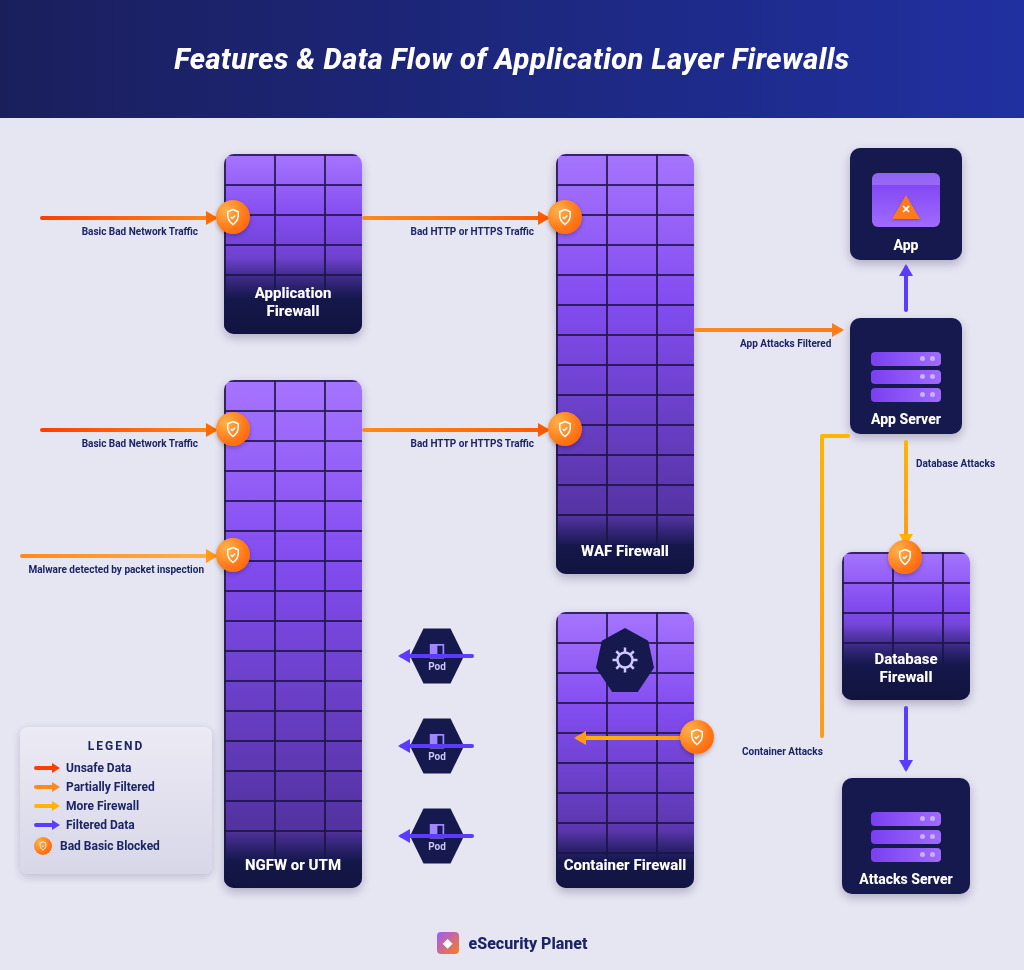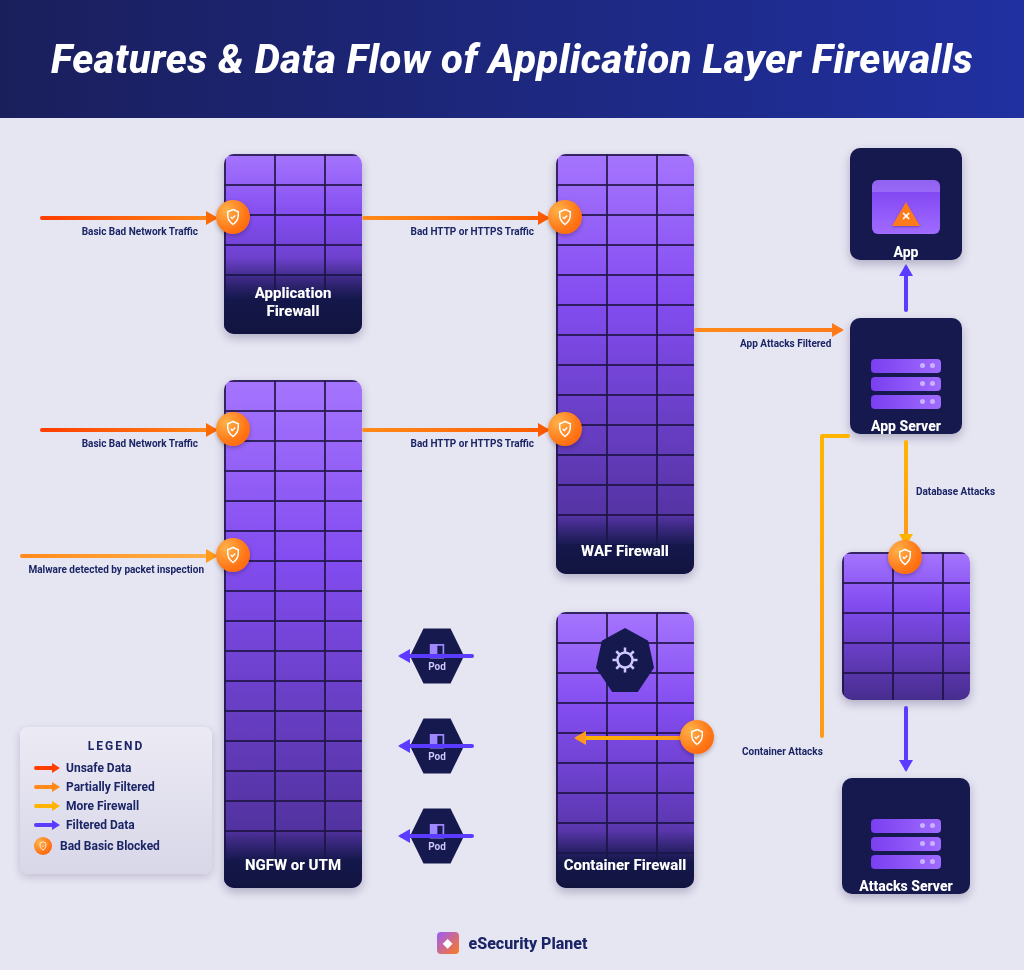--- a/index.html
+++ b/index.html
@@ -12,21 +12,21 @@
     overflow: hidden;
   }
   .header {
     background: linear-gradient(90deg, #1a1f5c 0%, #2030a0 100%);
     height: 118px;
     display: flex;
     align-items: center;
     justify-content: center;
     color: #fff;
     font-weight: 800;
-    font-size: 40px;
+    font-size: 29px;
     font-style: italic;
     letter-spacing: 0.5px;
   }
   .canvas {
     position: absolute;
     top: 118px;
     left: 0;
     width: 1024px;
     height: 852px;
   }
@@ -67,21 +67,21 @@
   .card {
     position:absolute;
     background:#15194e;
     border-radius:10px;
     color:#fff;
     text-align:center;
     display:flex;
     flex-direction:column;
     align-items:center;
     justify-content:flex-end;
-    padding-bottom:0;
+    padding-bottom:7px;
     box-shadow: 0 4px 10px rgba(20,10,60,.25);
   }
   .card .clabel{ font-weight:800; font-size:14px; margin-top:6px;}
 
   
   .server-glyph{
     width:70px; height:56px;
     display:flex; flex-direction:column; gap:4px;
     justify-content:center;
   }
@@ -261,20 +261,21 @@
 
   <div class="wall" style="left:556px; top:494px; width:138px; height:276px;">
     <div class="gradient"></div>
       <div class="outline"></div>
     <div class="label"><span>Container Firewall</span></div>
   </div>
 
   <div class="wall" style="left:842px; top:434px; width:128px; height:148px;">
     <div class="gradient"></div>
       <div class="outline"></div>
+    <div class="label"><span>Database Firewall</span></div>
   </div>
 
   <div class="card" style="left:850px; top:30px; width:112px; height:112px;">
     <div class="app-glyph">
       <div class="app-warn"></div>
     </div>
     <div class="clabel"><span>App</span></div>
   </div>
 
   <div class="card" style="left:850px; top:200px; width:112px; height:116px;">
@@ -398,21 +399,21 @@
 
   <div class="arrow vert" style="--head:#ffb400; left:904px; top:322px; --len:104px; height:104px;">
     <div class="line" style="background:linear-gradient(#ffb400,#ff9a1a);"></div>
   </div>
   <div class="shield" style="left:888px; top:422px;">
     <svg viewBox="0 0 24 24">
         <path d="M12 2l7 3v5c0 5-3 9-7 12-4-3-7-7-7-12V5l7-3z" fill="none" stroke="#fff" stroke-width="2"></path>
         <path d="M9 12l2 2 4-4" fill="none" stroke="#fff" stroke-width="2"></path>
       </svg>
   </div>
-  <div class="note left" style="left:916px; top:340px; width:90px;margin-top:28px;"><span>Database Attacks</span></div>
+  <div class="note left" style="left:916px; top:340px; width:90px;"><span>Database Attacks</span></div>
 
   <div class="arrow vert" style="--head:#5a3bff; left:904px; top:588px; --len:64px; height:64px;">
     <div class="line" style="background:#5a3bff;"></div>
   </div>
 
   <div style="position:absolute; left:820px; top:318px; width:4px; height:302px; background:linear-gradient(#ffb400,#ff9a1a); border-radius:2px;"></div>
   <div class="arrow" style="--grad:linear-gradient(90deg,#ff9a1a,#ffb400);--head:#ff9a1a; left:700px; top:618px; width:124px; transform: scaleX(-1);">
       <div class="line"></div>
     </div>
   <div style="position:absolute; left:820px; top:316px; width:30px; height:4px; background:#ffb400; border-radius:2px;"></div>

